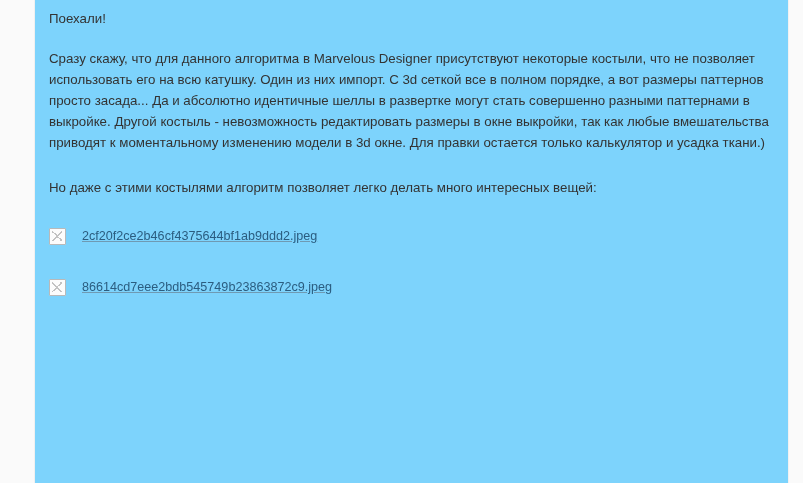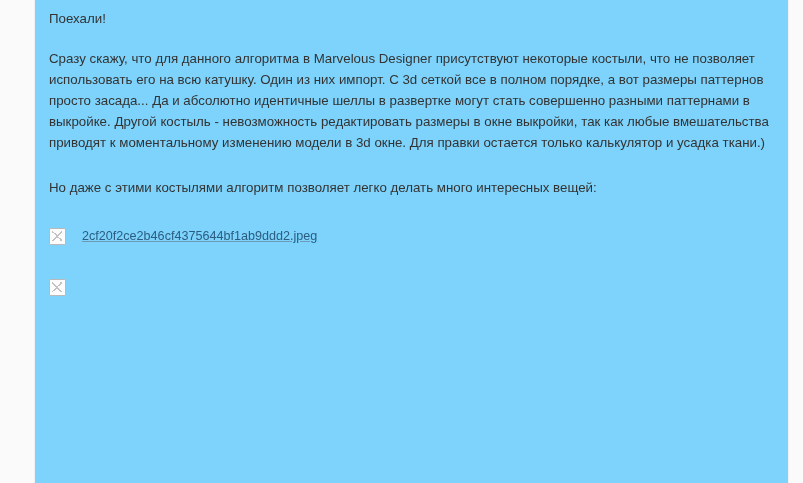--- a/index.html
+++ b/index.html
@@ -116,20 +116,21 @@
 
     <div class="broken-img">
       <span class="glyph"></span>
       <span class="alt">2cf20f2ce2b46cf4375644bf1ab9ddd2.jpeg</span>
     </div>
 
     <div class="spacer-lg"></div>
 
     <div class="broken-img">
       <span class="glyph"></span>
+      <span class="alt">86614cd7eee2bdb545749b23863872c9.jpeg</span>
     </div>
 
     <div class="spacer-lg"></div>
 
 
     <div class="spacer-lg"></div>
 
 
     <div class="spacer-xl"></div>
 

